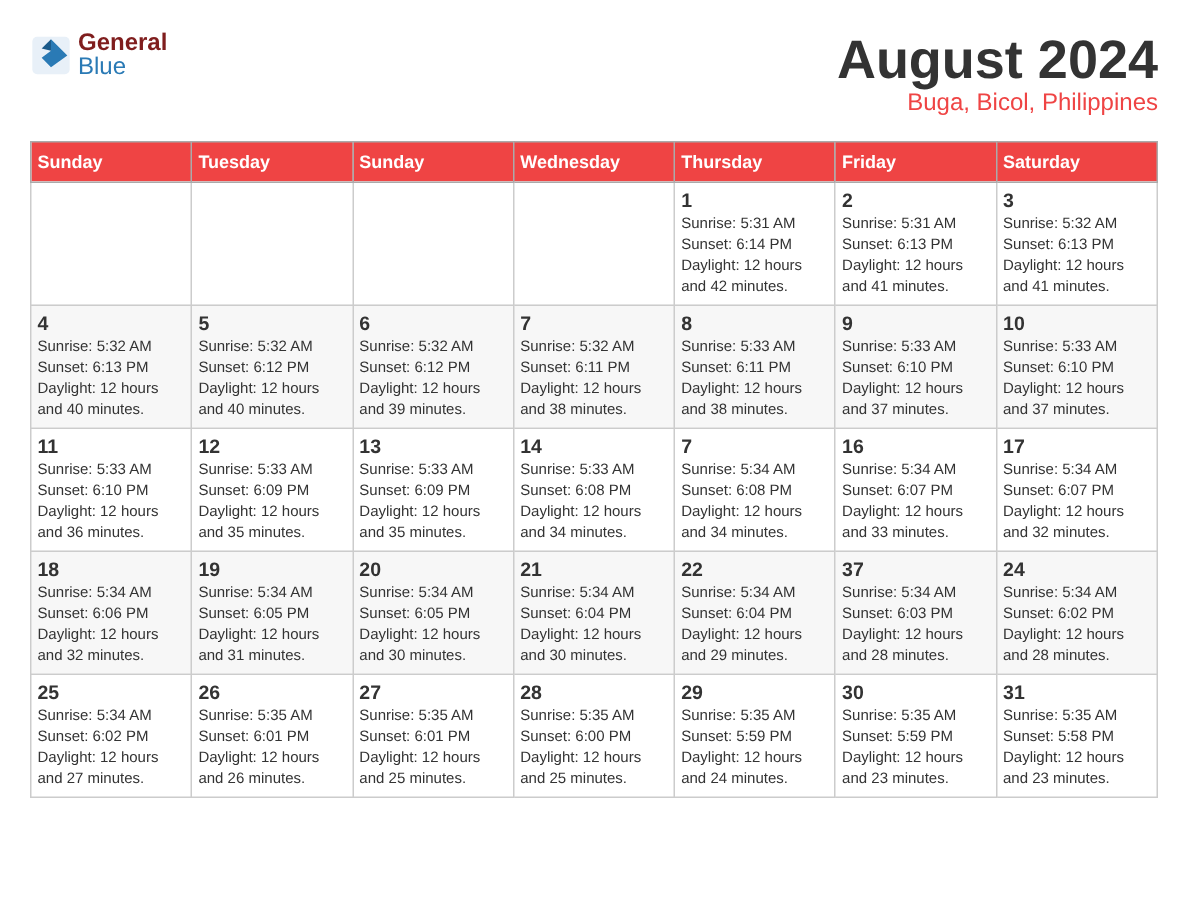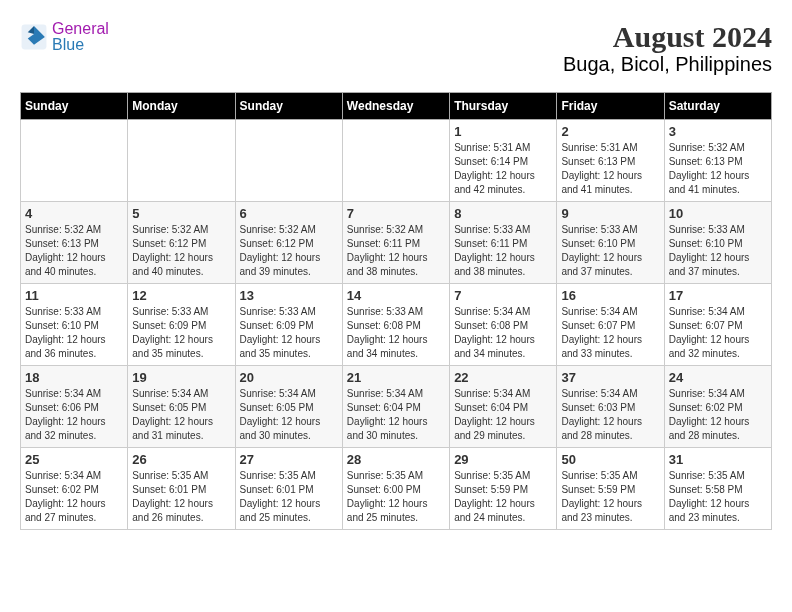--- a/index.html
+++ b/index.html
@@ -22,38 +22,37 @@
       gap: 4px;
     }
     .logo-icon {
       width: 28px;
       height: 28px;
     }
     .title-area {
       text-align: right;
     }
     .title-area h1 {
-      font-size: 30px;
+      font-size: 36px;
       font-weight: bold;
       color: #333;
       line-height: 1.1;
-      font-family: Liberation Serif, serif;
     }
     .title-area h2 {
-      font-size: 20px;
+      font-size: 16px;
       font-weight: normal;
-      color: #000000;
+      color: #ef4444;
     }
     table {
       width: 100%;
       border-collapse: collapse;
       font-size: 10.5px;
     }
     thead tr th {
-      background: #000000;
+      background: #ef4444;
       color: #fff;
       padding: 6px 4px;
       text-align: left;
       font-size: 12px;
       font-weight: bold;
       border: 1px solid #aaa;
     }
     tbody tr td {
       border: 1px solid #ccc;
       padding: 4px 4px;
@@ -83,35 +82,35 @@
 <body>
 
 <div class="header">
   <div class="logo">
     <svg class="logo-icon" viewBox="0 0 36 36">
       <rect x="2" y="2" width="32" height="32" rx="4" fill="#e8f0f8"></rect>
       <polygon points="18,4 32,18 18,28 10,20 18,14 26,18 18,22" fill="#2a7ab5"></polygon>
       <polygon points="18,4 10,12 18,14" fill="#1a5a8a"></polygon>
     </svg>
     <div>
-      <div style="font-size:16px;font-weight:normal;color:#a21caf;">General</div>
+      <div style="font-size:16px;font-weight:bold;color:#7f1d1d;">General</div>
       <div style="font-size:16px;font-weight:normal;color:#2a7ab5;margin-top:-2px;">Blue</div>
     </div>
   </div>
   <div class="title-area">
     <h1>August 2024</h1>
     <h2>Buga, Bicol, Philippines</h2>
   </div>
 </div>
 
 <table>
   <thead>
     <tr>
     <th>Sunday</th>
-        <th>Monday</th>
+        <th>Tuesday</th>
         <th>Sunday</th>
         <th>Wednesday</th>
         <th>Thursday</th>
         <th>Friday</th>
         <th>Saturday</th>
       </tr>
   </thead>
   <tbody id="calendar-body">
   <tr>
         <td class="empty-cell"></td>
@@ -323,21 +322,21 @@
 and 25 minutes.</div>
         </td>
         <td>
           <span class="day-number">29</span>
           <div class="day-info" style="white-space: pre-line;">Sunrise: 5:35 AM
 Sunset: 5:59 PM
 Daylight: 12 hours
 and 24 minutes.</div>
         </td>
         <td>
-          <span class="day-number">50</span>
+          <span class="day-number">30</span>
           <div class="day-info" style="white-space: pre-line;">Sunrise: 5:35 AM
 Sunset: 5:59 PM
 Daylight: 12 hours
 and 23 minutes.</div>
         </td>
         <td>
           <span class="day-number">31</span>
           <div class="day-info" style="white-space: pre-line;">Sunrise: 5:35 AM
 Sunset: 5:58 PM
 Daylight: 12 hours

